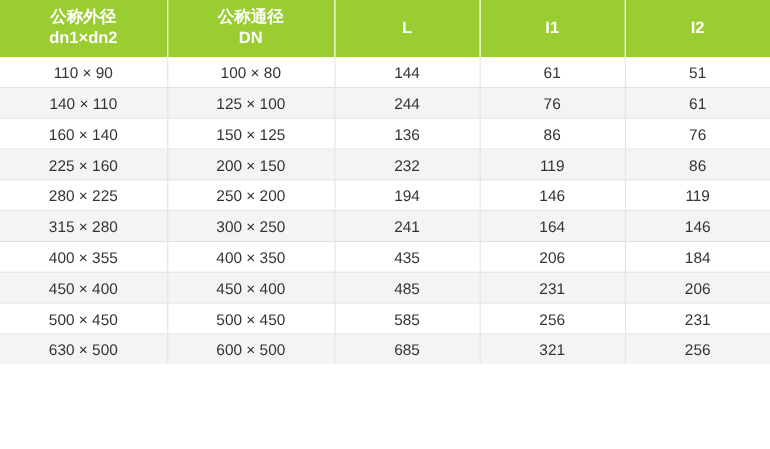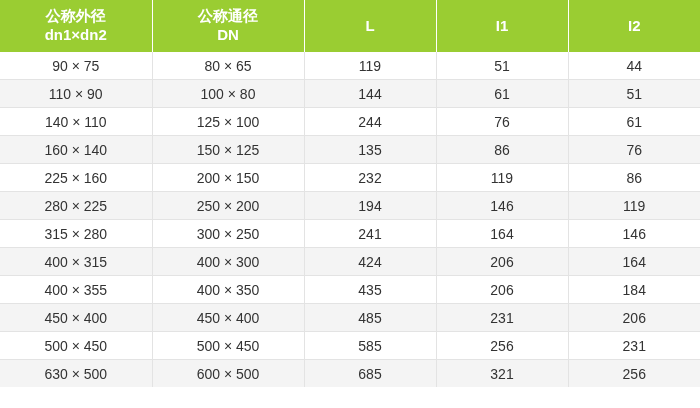--- a/index.html
+++ b/index.html
@@ -89,44 +89,37 @@
       <th>
         <span class="hdr-line-1">I1</span>
       </th>
       <th>
         <span class="hdr-line-1">I2</span>
       </th>
     </tr>
   </thead>
   <tbody>
     <tr>
-      <td>90 × 75</td>
-      <td>80 × 65</td>
-      <td>119</td>
-      <td>51</td>
-      <td>44</td>
-    </tr>
-    <tr>
       <td>110 × 90</td>
       <td>100 × 80</td>
       <td>144</td>
       <td>61</td>
       <td>51</td>
     </tr>
     <tr>
       <td>140 × 110</td>
       <td>125 × 100</td>
       <td>244</td>
       <td>76</td>
       <td>61</td>
     </tr>
     <tr>
       <td>160 × 140</td>
       <td>150 × 125</td>
-      <td>135</td>
+      <td>136</td>
       <td>86</td>
       <td>76</td>
     </tr>
     <tr>
       <td>225 × 160</td>
       <td>200 × 150</td>
       <td>232</td>
       <td>119</td>
       <td>86</td>
     </tr>
@@ -136,27 +129,20 @@
       <td>194</td>
       <td>146</td>
       <td>119</td>
     </tr>
     <tr>
       <td>315 × 280</td>
       <td>300 × 250</td>
       <td>241</td>
       <td>164</td>
       <td>146</td>
-    </tr>
-    <tr>
-      <td>400 × 315</td>
-      <td>400 × 300</td>
-      <td>424</td>
-      <td>206</td>
-      <td>164</td>
     </tr>
     <tr>
       <td>400 × 355</td>
       <td>400 × 350</td>
       <td>435</td>
       <td>206</td>
       <td>184</td>
     </tr>
     <tr>
       <td>450 × 400</td>

